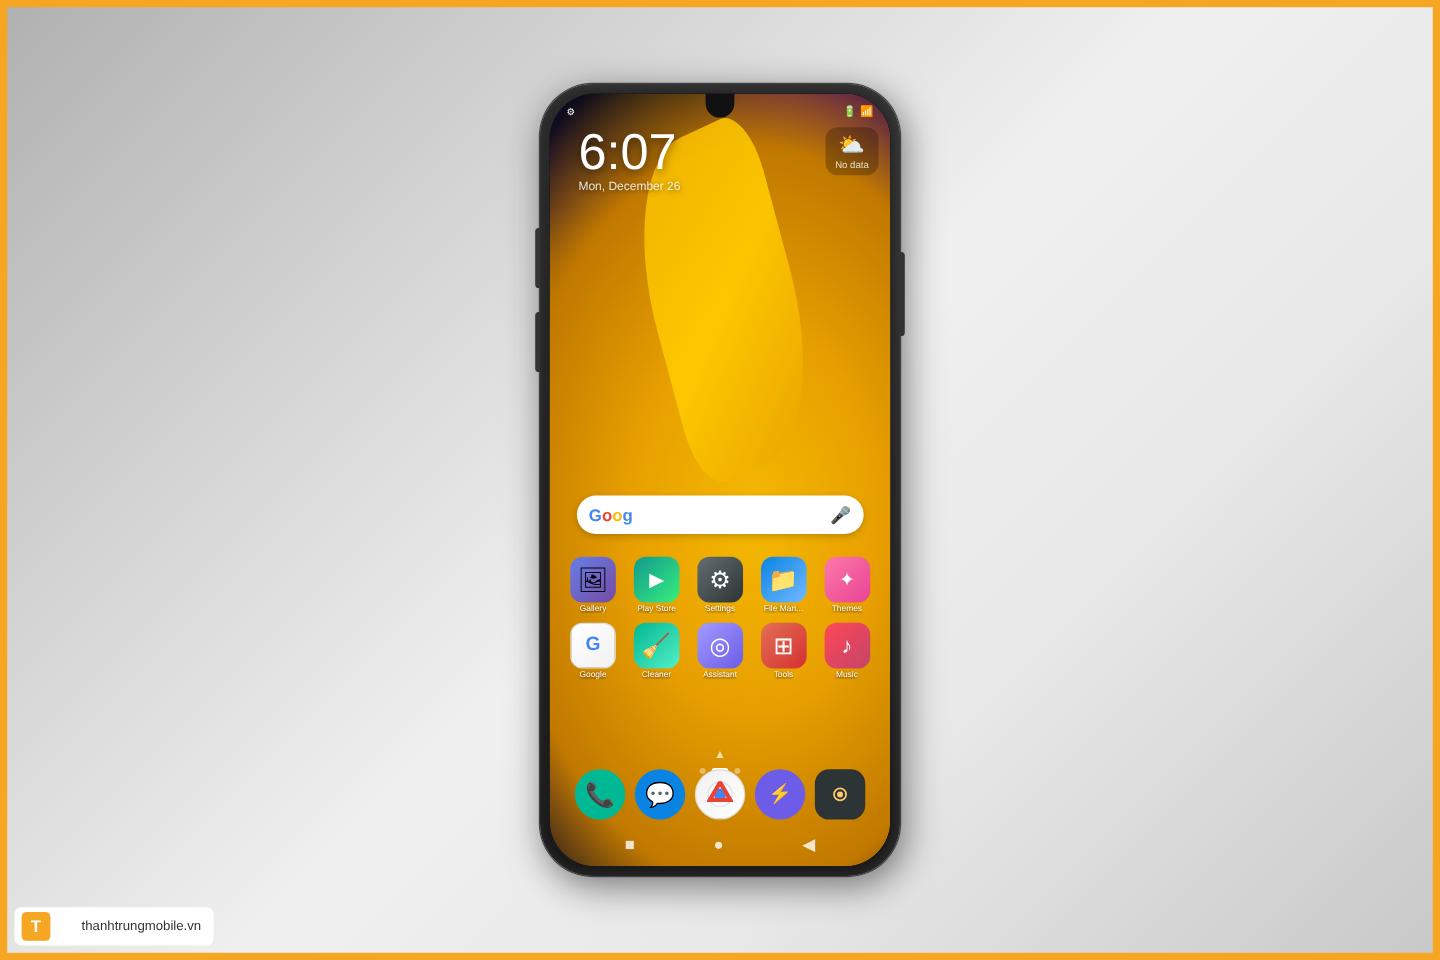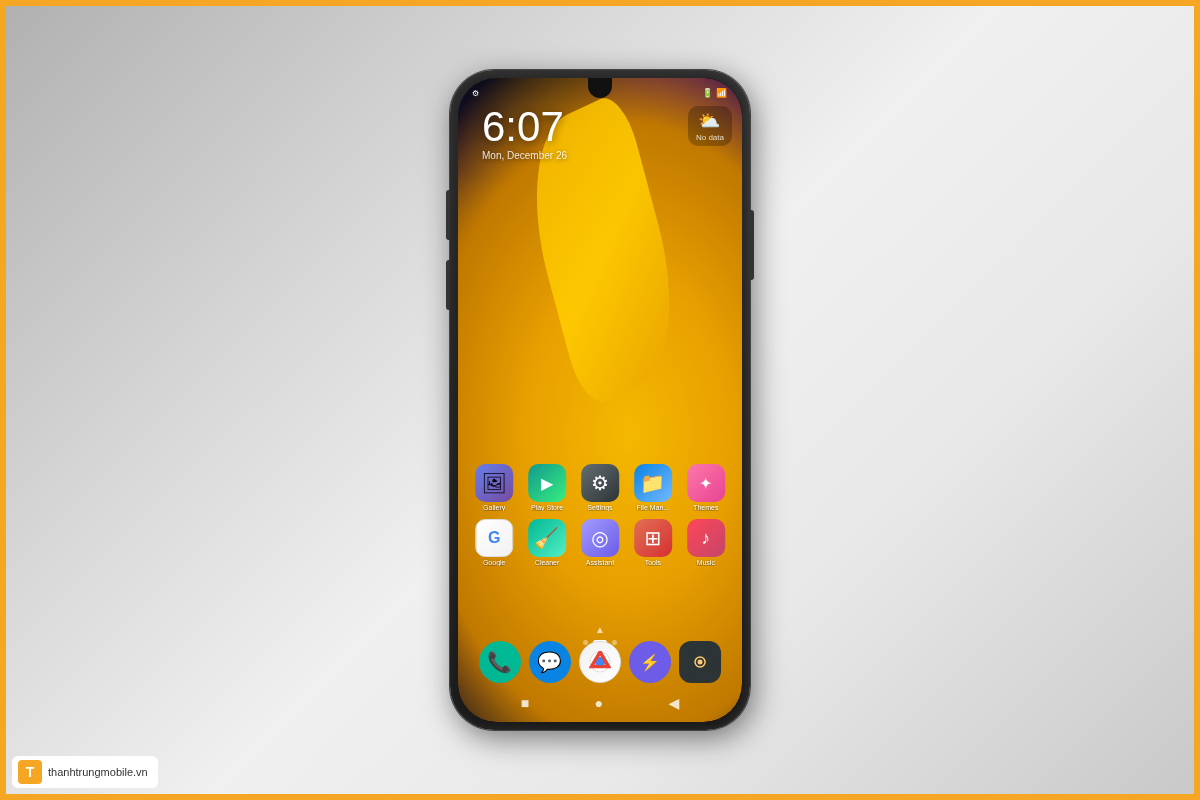--- a/index.html
+++ b/index.html
@@ -48,20 +48,21 @@
       align-items: center;
       justify-content: center;
       color: white;
       font-size: 14px;
       font-weight: bold;
     }
     .watermark-text {
       font-size: 11px;
       color: #333;
       font-weight: 500;
+      margin-left: 20px;
     }
 
     
     .phone-outer {
       width: 300px;
       height: 660px;
       background: linear-gradient(180deg, #2a2a2a 0%, #1a1a1a 100%);
       border-radius: 44px;
       padding: 8px;
       box-shadow: 
@@ -435,20 +436,27 @@
       <div class="clock-area">
         <div class="clock-time">6:07</div>
         <div class="clock-date">Mon, December 26</div>
       </div>
 
       <div class="weather-widget">
         <div class="weather-icon">⛅</div>
         <div class="weather-text">No data</div>
       </div>
 
+      <div class="search-bar">
+        <div class="google-g">
+          <span>G</span><span>o</span><span>o</span><span>g</span>
+        </div>
+        <div class="search-spacer"></div>
+        <div class="mic-icon">🎤</div>
+      </div>
 
       <div class="app-grid">
 
         <div class="app-row">
           <div class="app-item">
             <div class="app-icon-wrapper icon-gallery">🖼</div>
             <span class="app-label">Gallery</span>
           </div>
           <div class="app-item">
             <div class="app-icon-wrapper icon-playstore" style="color:white;font-size:16px;">▶</div>

